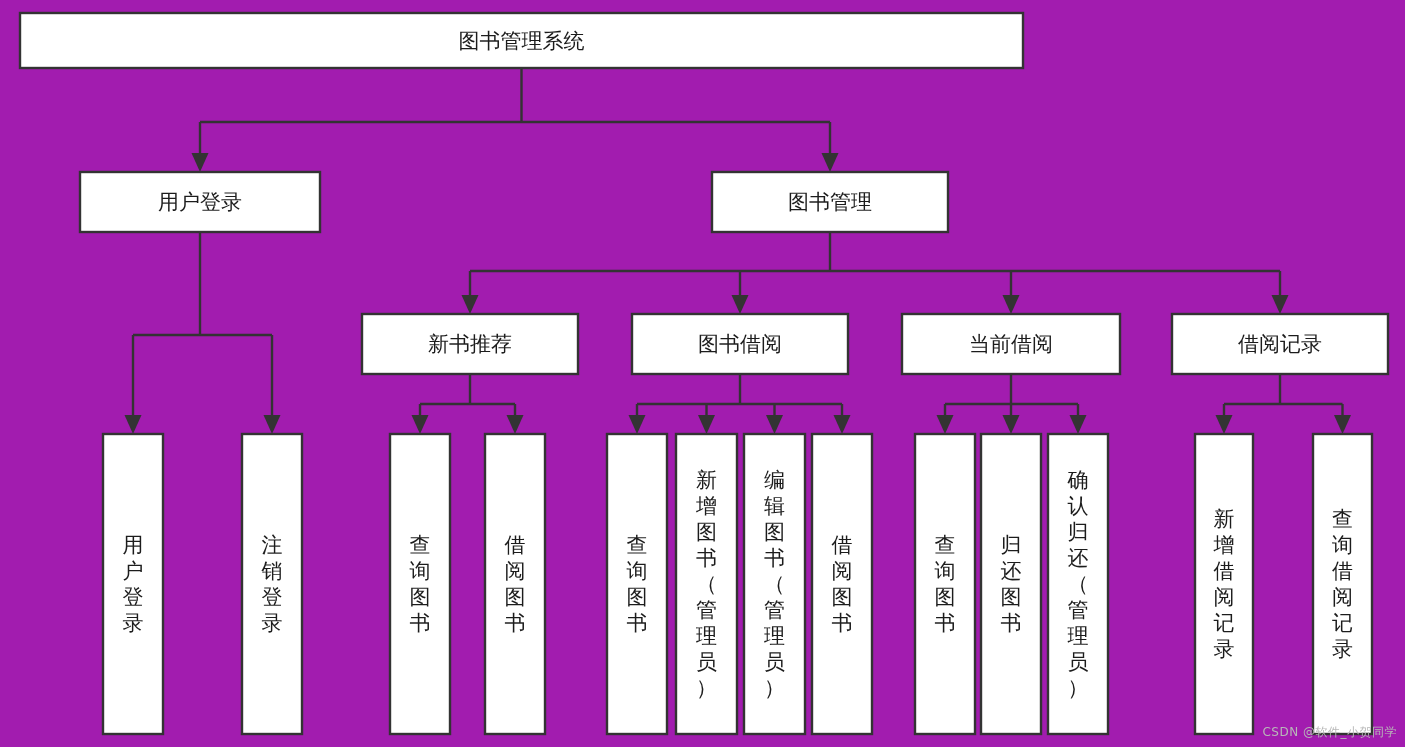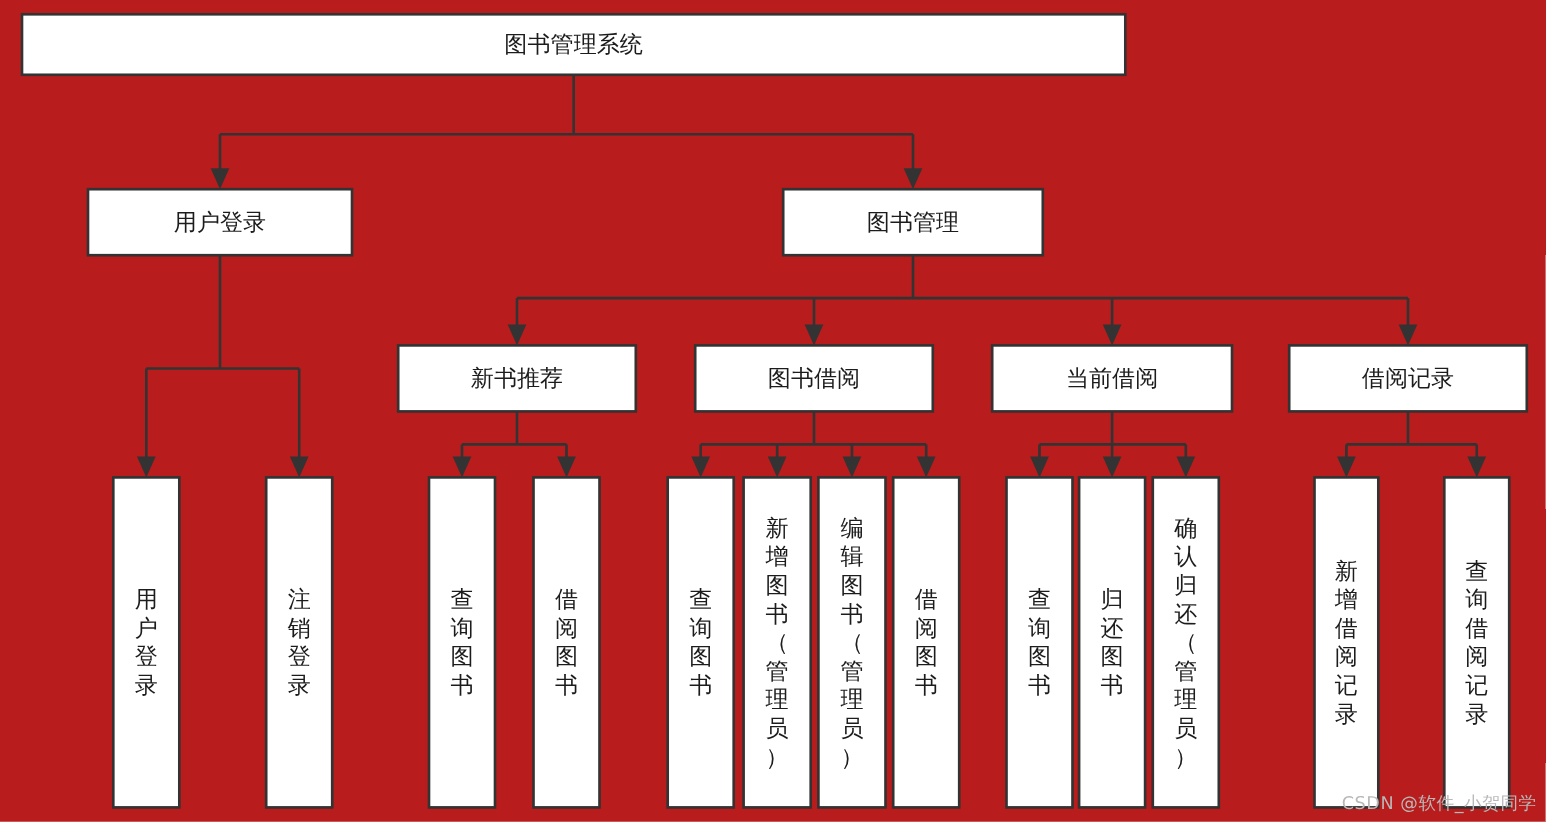--- a/index.html
+++ b/index.html
@@ -10,21 +10,21 @@
   body {
     width: 1405px;
     height: 747px;
     overflow: hidden;
     font-family: "DejaVu Sans", "Liberation Sans", sans-serif;
   }
   #diagram-root {
     position: relative;
     width: 1405px;
     height: 747px;
-    background: #b91c1c;
+    background: #a21caf;
   }
   svg.flow {
     position: absolute;
     top: 0;
     left: 0;
     width: 1405px;
     height: 747px;
   }
   .node-box {
     fill: #ffffff;
@@ -52,21 +52,21 @@
     font-family: "DejaVu Sans", "Liberation Sans", sans-serif;
     font-size: 21px;
     fill: #1c1c1c;
     text-anchor: middle;
   }
   .watermark {
     position: absolute;
     right: 8px;
     bottom: 6px;
     font-family: "DejaVu Sans", "Liberation Sans", sans-serif;
-    font-size: 16px;
+    font-size: 12px;
     color: #b8b8b8;
     white-space: nowrap;
     letter-spacing: 0.5px;
   }
 </style>
 </head>
 <body>
 
 <div id="diagram-root">
 

